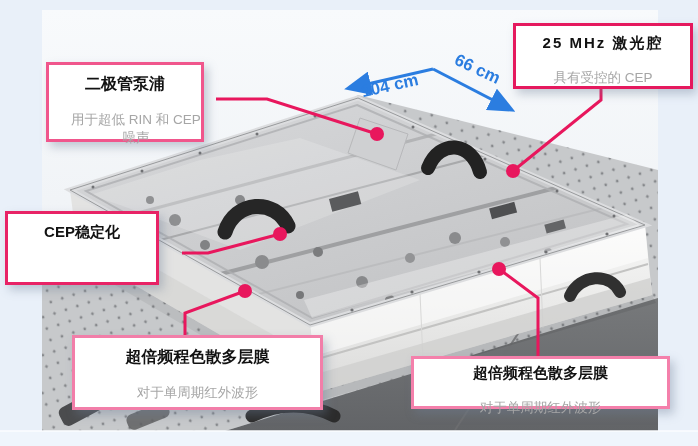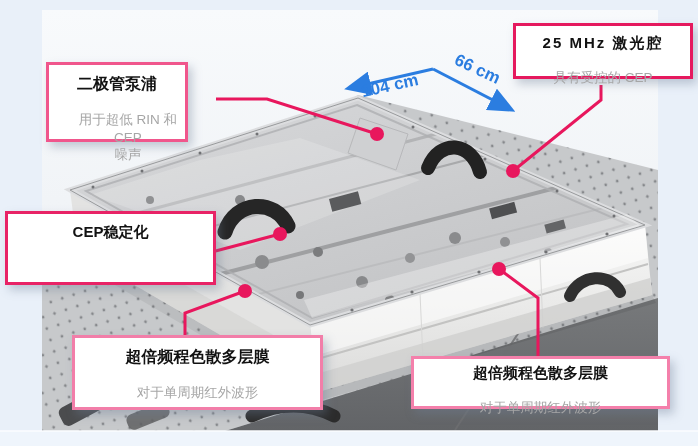--- a/index.html
+++ b/index.html
@@ -10,24 +10,24 @@
   }
   #stage{position:absolute;left:0;top:0;width:698px;height:446px;}
   svg{display:block;}
   .callout{
     position:absolute;background:#ffffff;border:3px solid #e8175d;
     box-sizing:border-box;text-align:center;z-index:10;
     box-shadow:4px 5px 9px rgba(110,125,150,.38);
   }
   .callout .title{font-weight:bold;color:#121212;font-size:16px;line-height:1.3;}
   .callout .sub{color:#a6a6a6;font-size:13.5px;line-height:1.32;white-space:pre-line;margin-top:16px;}
-  #c1{left:46px;top:62px;width:142px;height:80px;padding-top:9px;}
-  #c2{left:513px;top:23px;width:180px;height:56px;padding-top:7px;}
+  #c1{left:46px;top:62px;width:158px;height:80px;padding-top:9px;}
+  #c2{left:513px;top:23px;width:180px;height:66px;padding-top:7px;}
   #c2 .title{font-size:15px;letter-spacing:2px;}
-  #c3{left:5px;top:211px;width:211px;height:74px;padding-top:8px;}
+  #c3{left:5px;top:211px;width:154px;height:74px;padding-top:8px;}
   #c3 .title{font-size:15px;}
   #c4{left:72px;top:335px;width:251px;height:75px;padding-top:9px;}
   #c5{left:411px;top:356px;width:259px;height:53px;padding-top:4px;}
   #c5 .title{font-size:15px;}
   .dim-text{font-size:17px;font-weight:bold;}
 </style>
 </head>
 <body>
 
 <div id="stage">

